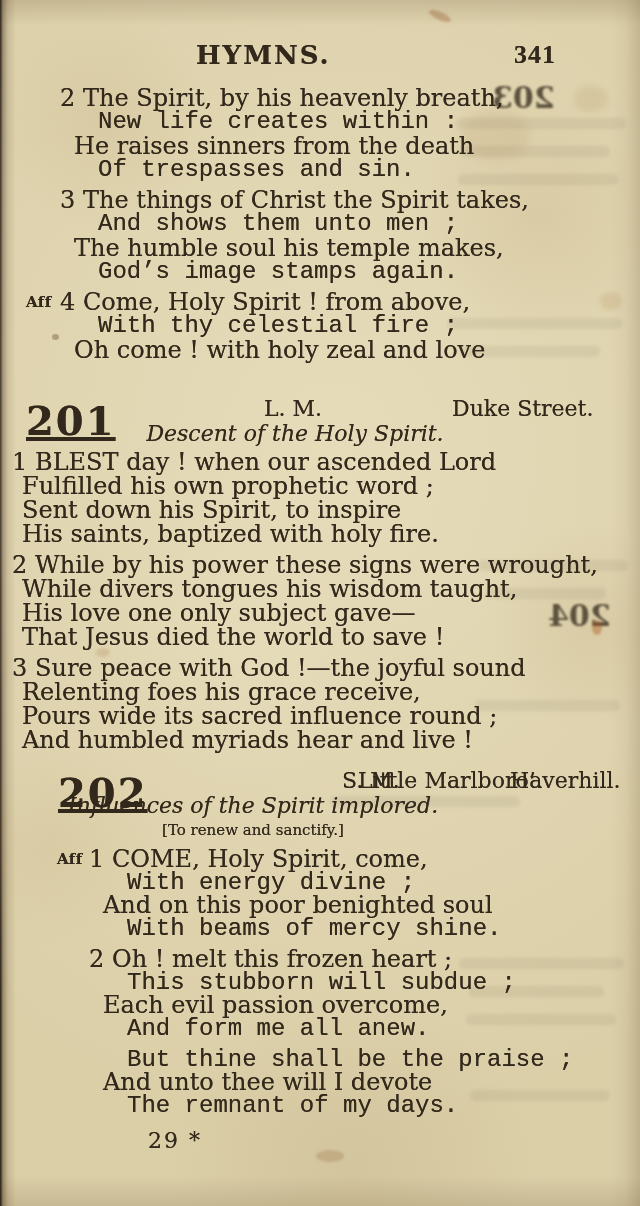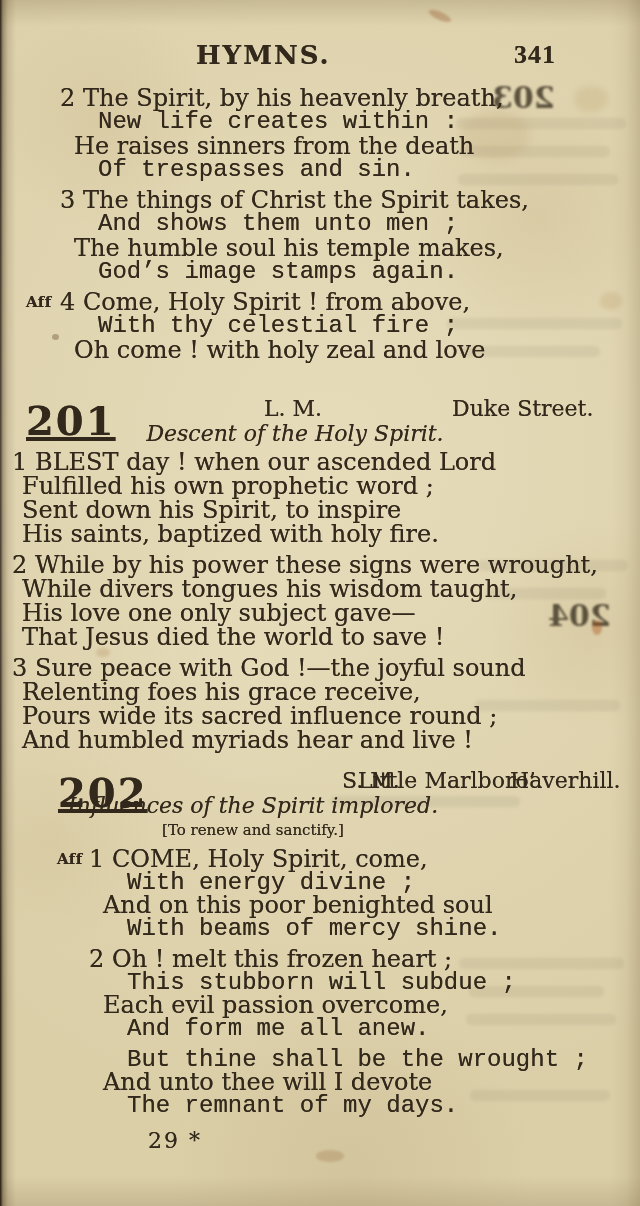--- a/index.html
+++ b/index.html
@@ -189,20 +189,20 @@
       <div class="line ln3">And on this poor benighted soul</div>
       <div class="line ln4">With beams of mercy shine.</div>
     </div>
     <div class="stanza">
       <div class="line ln1"><span class="vnum">2</span><span>Oh ! melt this frozen heart ;</span></div>
       <div class="line ln2">This stubborn will subdue ;</div>
       <div class="line ln3">Each evil passion overcome,</div>
       <div class="line ln4">And form me all anew.</div>
     </div>
     <div class="stanza">
-      <div class="line ln2">But thine shall be the wrought ;</div>
+      <div class="line ln2">But thine shall be the praise ;</div>
       <div class="line ln3">And unto thee will I devote</div>
       <div class="line ln4">The remnant of my days.</div>
     </div>
   </div>
 
   <div class="sig-mark">29 *</div>
 </div>
 
 </body></html>

